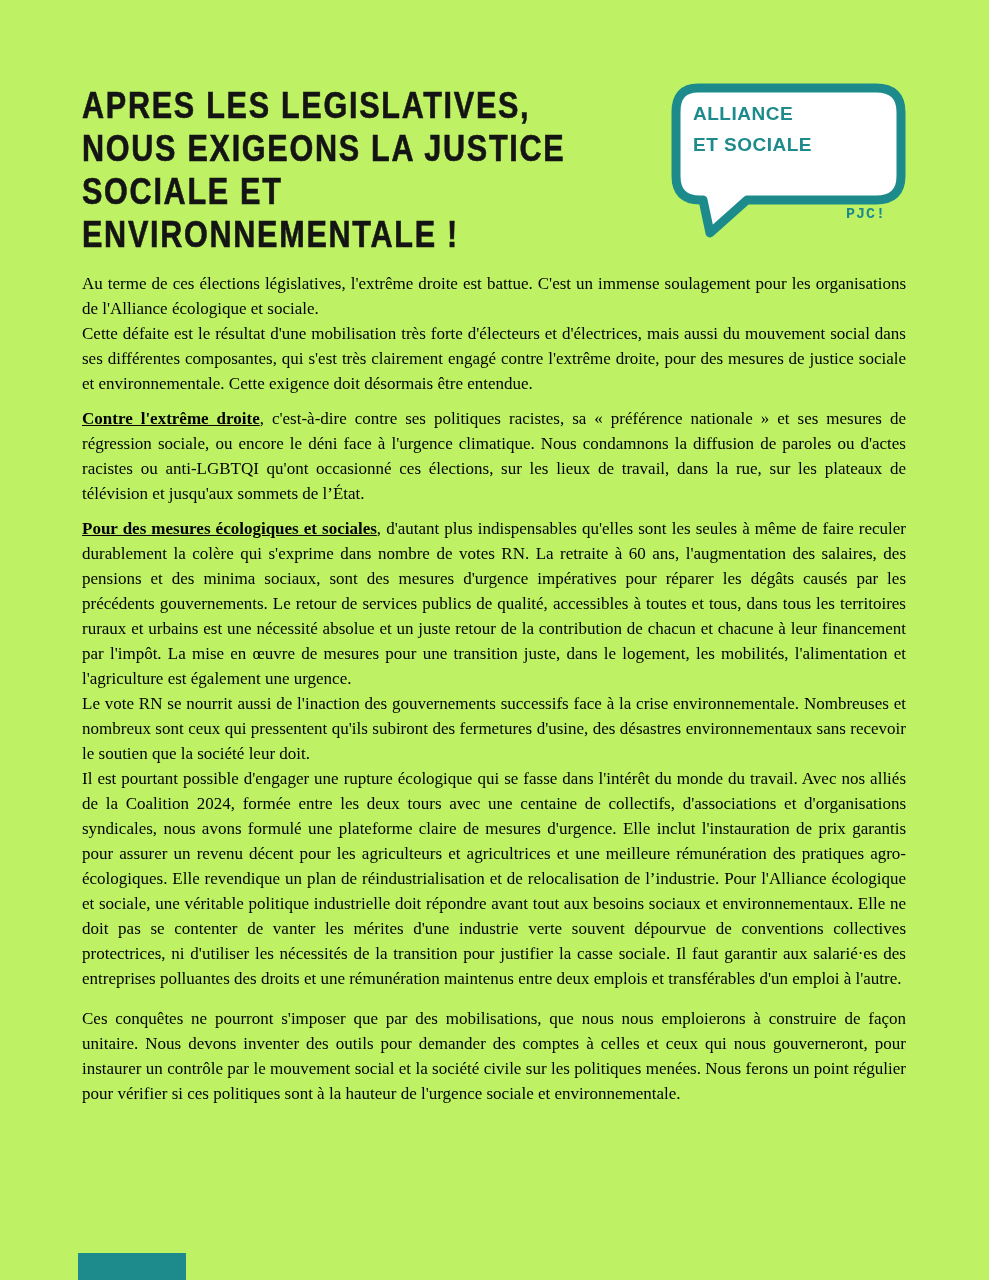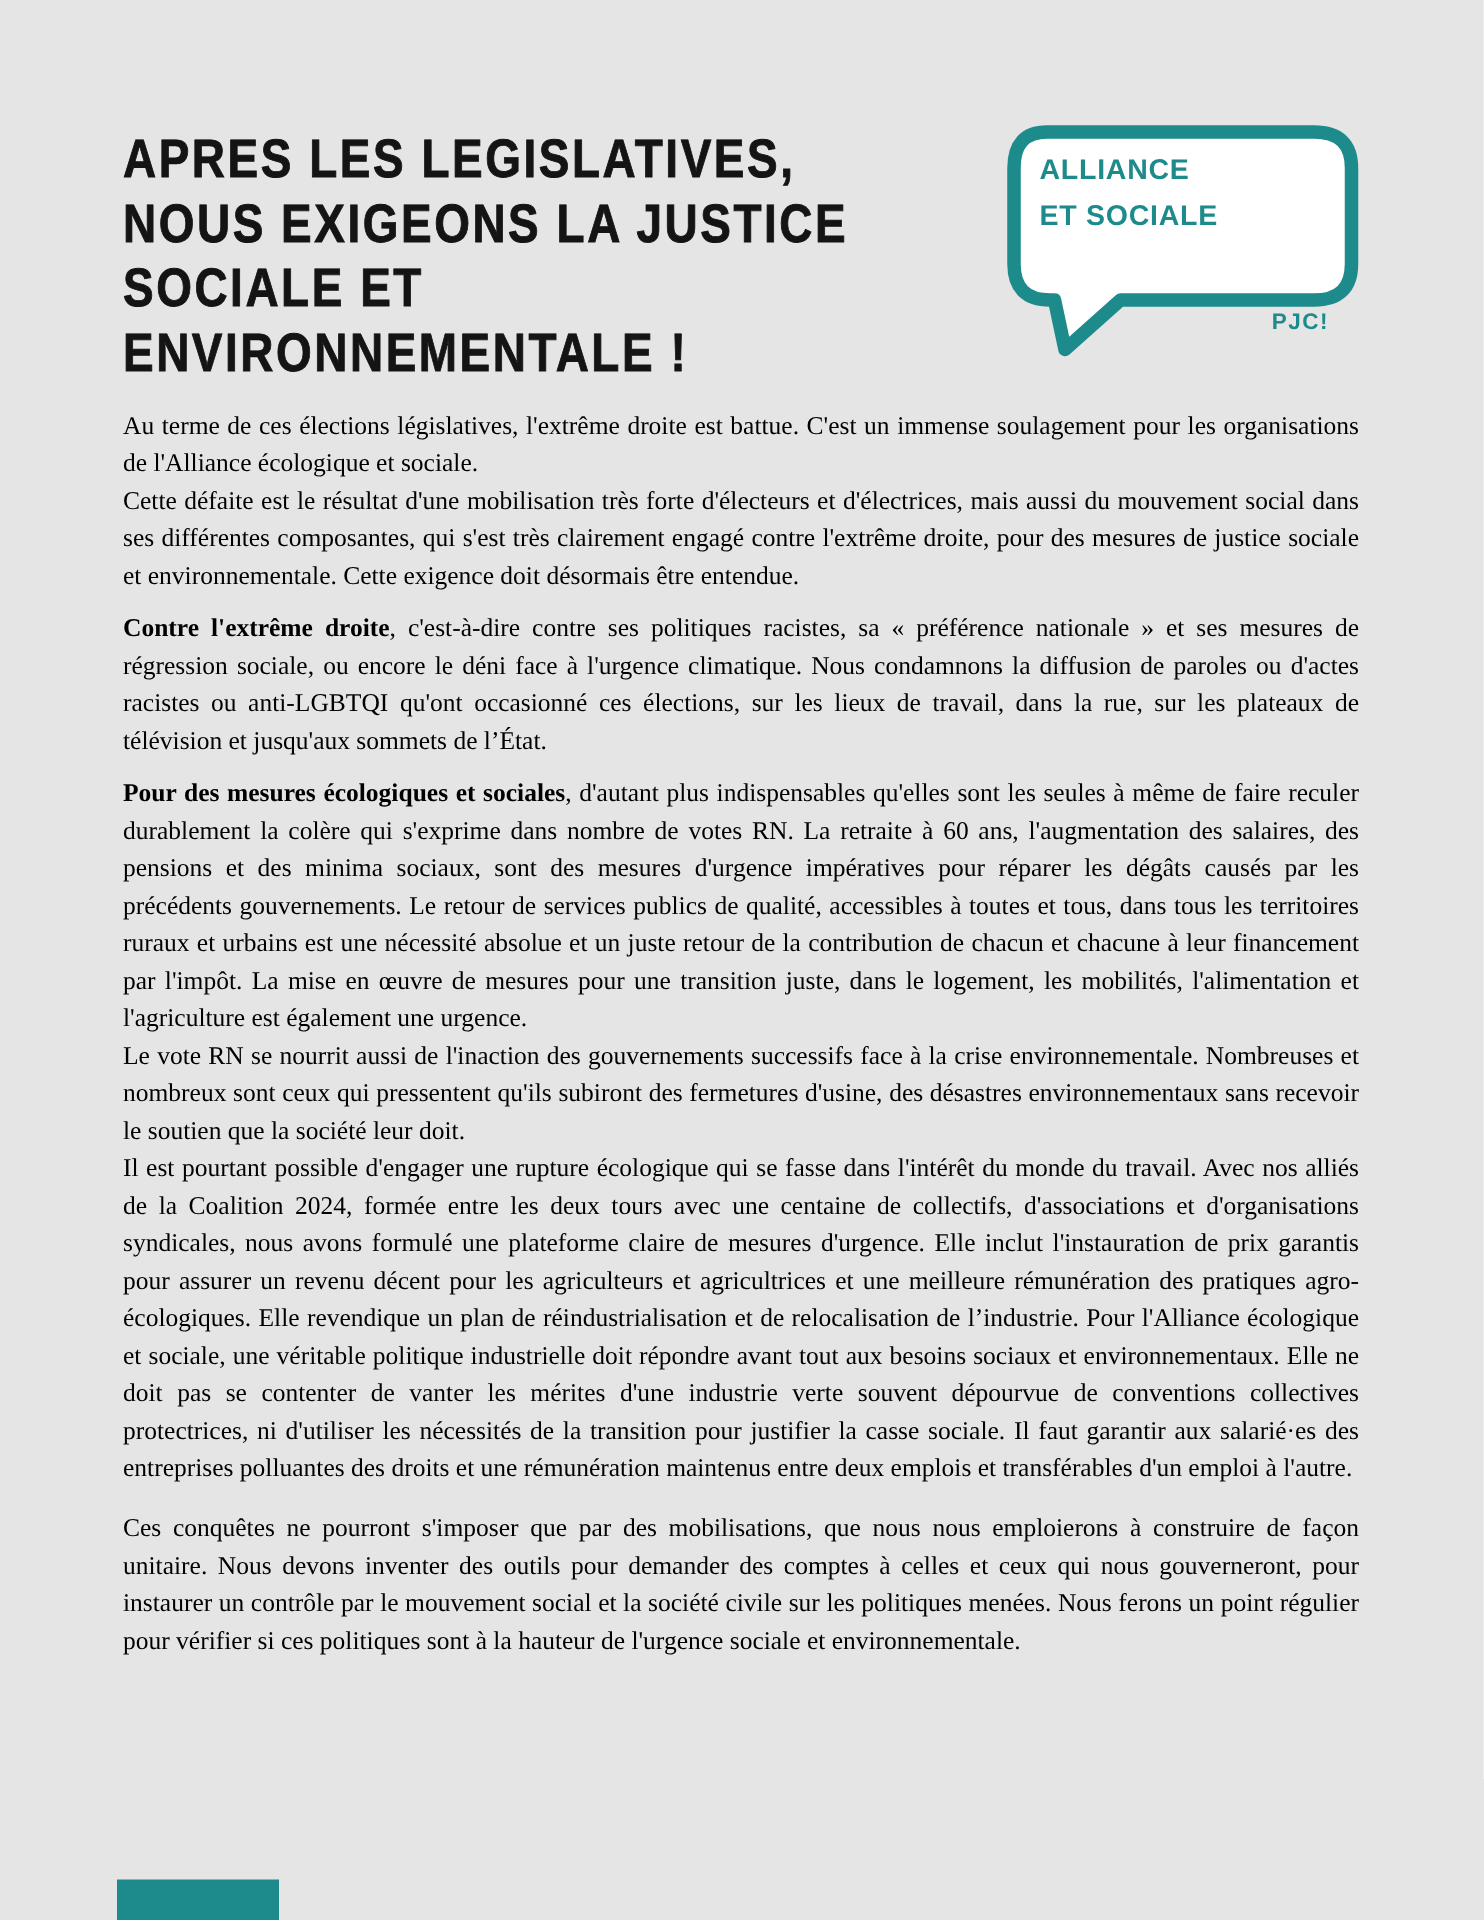--- a/index.html
+++ b/index.html
@@ -4,21 +4,21 @@
 <style>
   html,body { margin:0; padding:0; }
   body {
     width:989px; height:1280px;
     background:#ffffff;
     position:relative;
     font-family:"Liberation Serif", serif;
     color:#000;
     overflow:hidden;
   }
-  .page { position:absolute; inset:0; background:#e5e5e5; }
+  .page { position:absolute; inset:0; background:#bef264; }
 
   
   .title {
     position:absolute; left:82px; top:84px;
     font-family:"Liberation Sans", sans-serif;
     font-weight:700;
     font-size:36px;
     line-height:43px;
     letter-spacing:2px;
     color:#141414;
@@ -39,40 +39,40 @@
     font-family:"Liberation Sans", sans-serif;
     font-weight:700;
     font-size:19px;
     line-height:31px;
     letter-spacing:0.5px;
     color:#1d8b8c;
     white-space:nowrap;
   }
   .logo-tagline {
     position:absolute; right:22px; top:124px;
-    font-family:Liberation Sans, sans-serif;
+    font-family:Liberation Mono, monospace;
     font-weight:700;
     font-size:15px;
     letter-spacing:1px;
     color:#1d8b8c;
   }
 
   
   .body-text {
     position:absolute; left:82px; top:271px;
     width:824px;
     font-size:17px;
     line-height:25px;
     text-align:justify;
   }
   .body-text p { margin:0; }
   .intro p { font-weight:normal; }
   .gap-sm { height:10px; }
   .gap-lg { height:15px; }
-  .lead { font-weight:bold; }
+  .lead { font-weight:bold;text-decoration:underline; }
 
   
   .footer-accent {
     position:absolute; left:78px; bottom:0;
     width:108px; height:27px;
     background:#1d8b8c;
   }
 </style>
 </head>
 <body>

